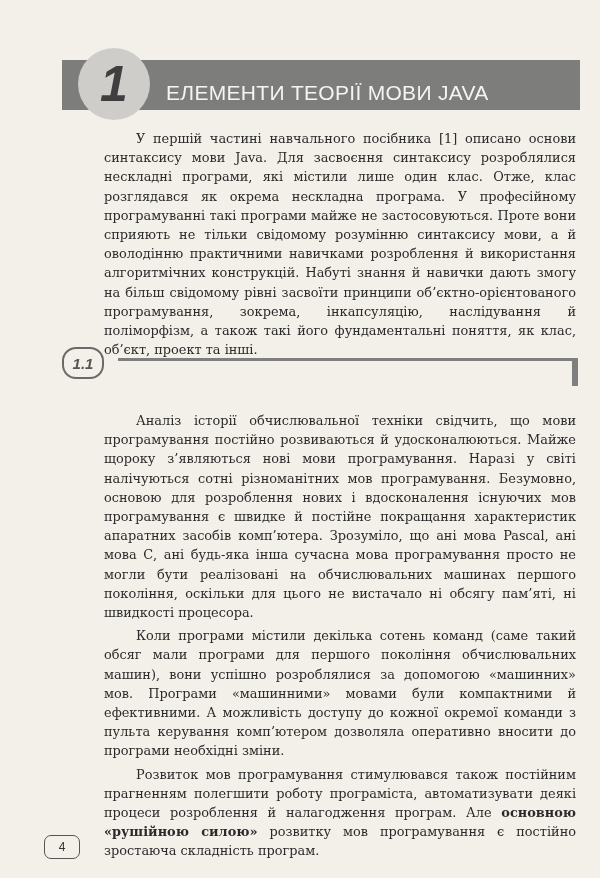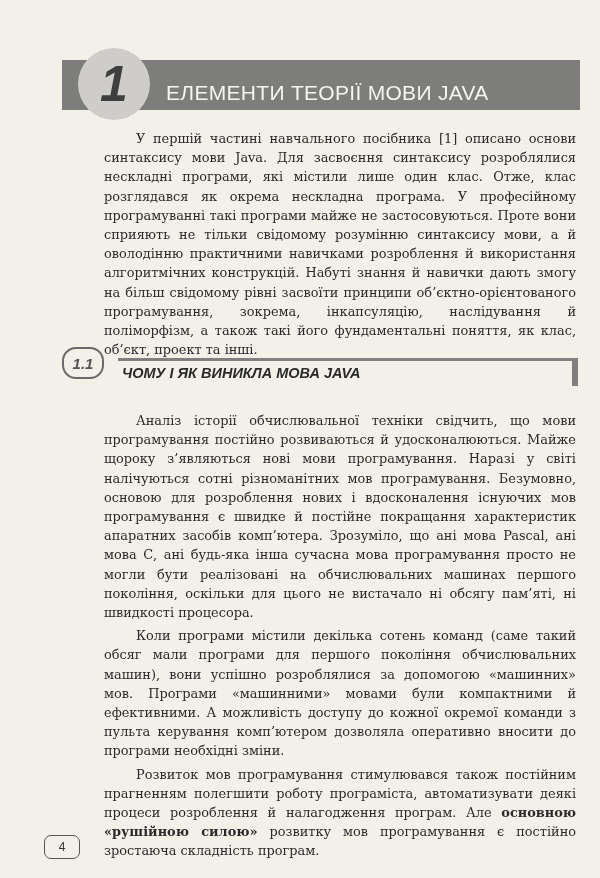--- a/index.html
+++ b/index.html
@@ -72,21 +72,20 @@
 <div class="chapter-title">ЕЛЕМЕНТИ ТЕОРІЇ МОВИ JAVA</div>
 
 <div class="text" style="top:125px;">
   <p>У першій частині навчального посібника [1] описано основи синтаксису мови Java. Для засвоєння синтаксису розроблялися нескладні програми, які містили лише один клас. Отже, клас розглядався як окрема нескладна програма. У професійному програмуванні такі програми майже не застосовуються. Проте вони сприяють не тільки свідомому розумінню синтаксису мови, а й оволодінню практичними навичками розроблення й використання алгоритмічних конструкцій. Набуті знання й навички дають змогу на більш свідомому рівні засвоїти принципи об’єктно-орієнтованого програмування, зокрема, інкапсуляцію, наслідування й поліморфізм, а також такі його фундаментальні поняття, як клас, об’єкт, проект та інші.</p>
 </div>
 
 <div class="section-head">
   <div class="section-badge">1.1</div>
   <div class="section-rule"></div>
   <div class="section-rule-end"></div>
-  <div class="section-title">ЧОМУ І ЯК ВИНИКЛА МОВА JAVA</div>
 </div>
 
 <div class="text" style="top:407px;">
   <p>Аналіз історії обчислювальної техніки свідчить, що мови програмування постійно розвиваються й удосконалюються. Майже щороку з’являються нові мови програмування. Наразі у світі налічуються сотні різноманітних мов програмування. Безумовно, основою для розроблення нових і вдосконалення існуючих мов програмування є швидке й постійне покращання характеристик апаратних засобів комп’ютера. Зрозуміло, що ані мова Pascal, ані мова С, ані будь-яка інша сучасна мова програмування просто не могли бути реалізовані на обчислювальних машинах першого покоління, оскільки для цього не вистачало ні обсягу пам’яті, ні швидкості процесора.</p>
   <p>Коли програми містили декілька сотень команд (саме такий обсяг мали програми для першого покоління обчислювальних машин), вони успішно розроблялися за допомогою «машинних» мов. Програми «машинними» мовами були компактними й ефективними. А можливість доступу до кожної окремої команди з пульта керування комп’ютером дозволяла оперативно вносити до програми необхідні зміни.</p>
   <p><span>Розвиток мов програмування стимулювався також постійним прагненням полегшити роботу програміста, автоматизувати деякі процеси розроблення й налагодження програм. Але </span><b>основною «рушійною силою»</b><span> розвитку мов програмування є постійно зростаюча складність програм.</span></p>
 </div>
 
 <div class="page-num">4</div>
 

